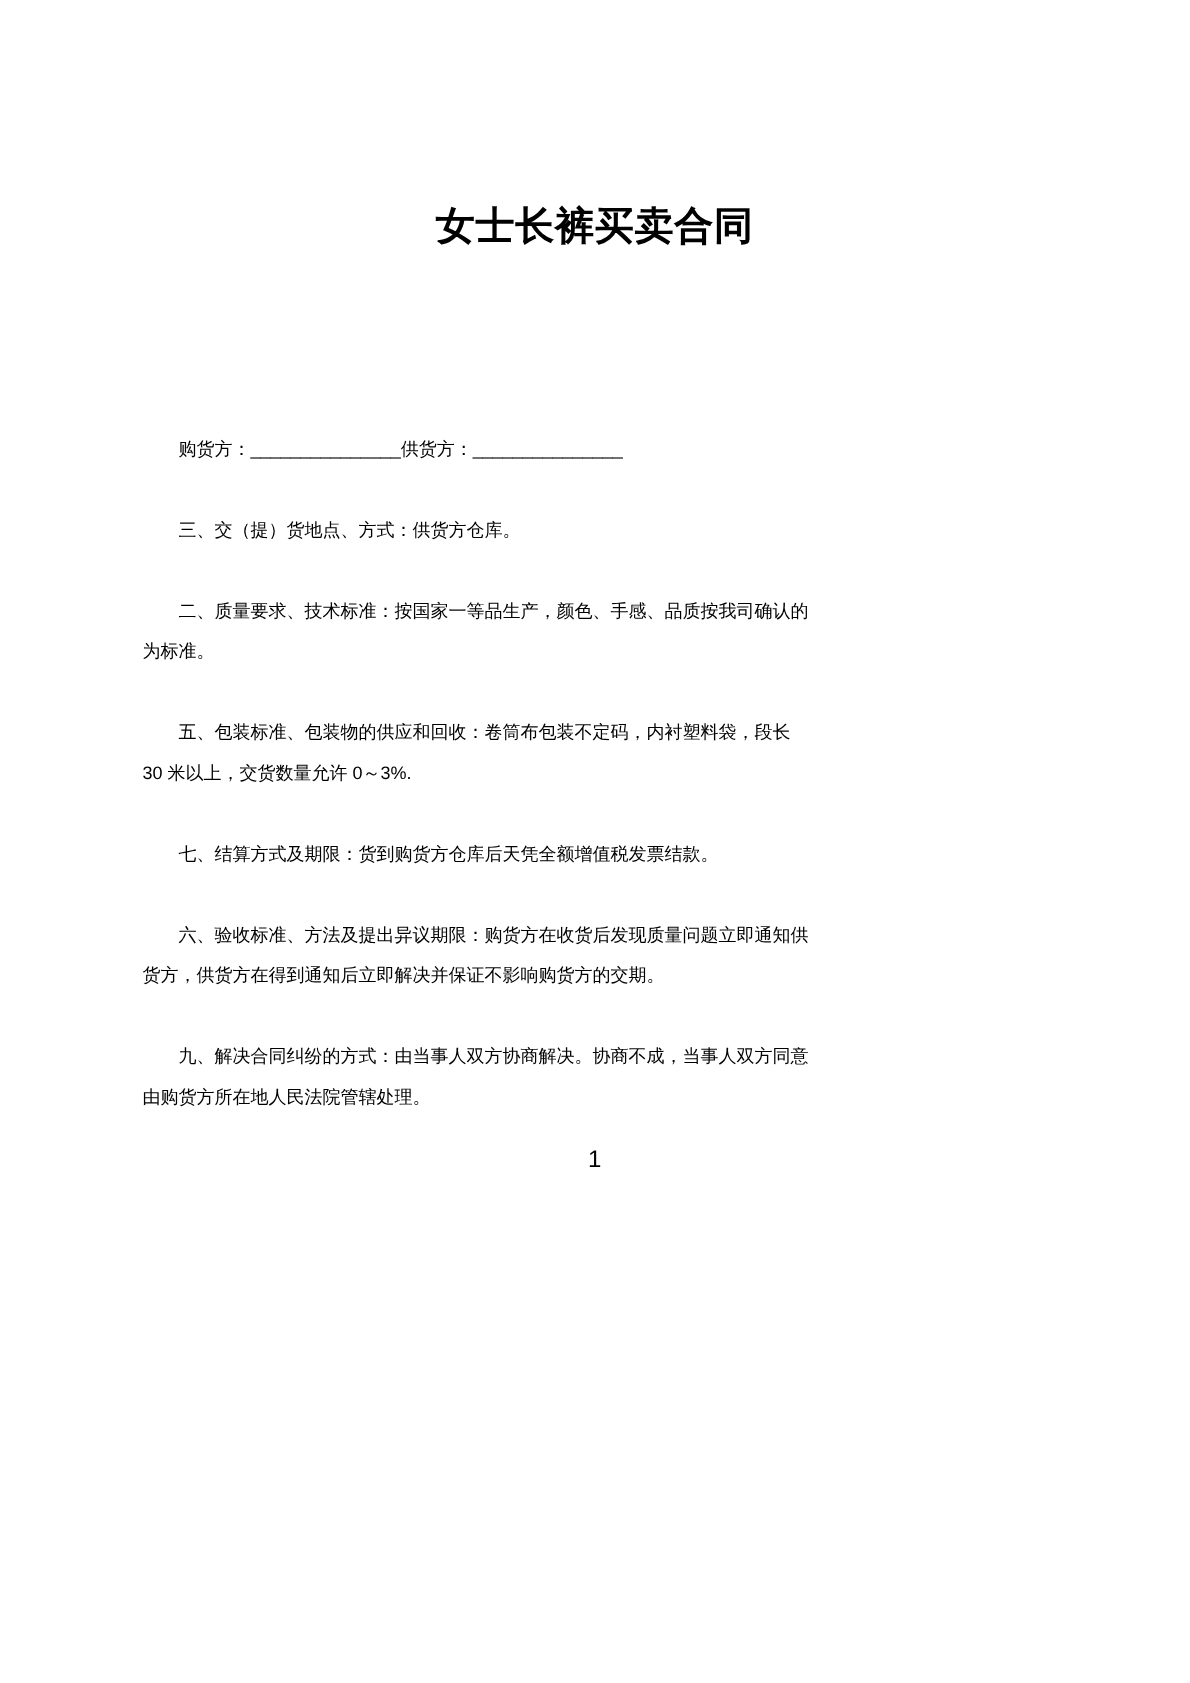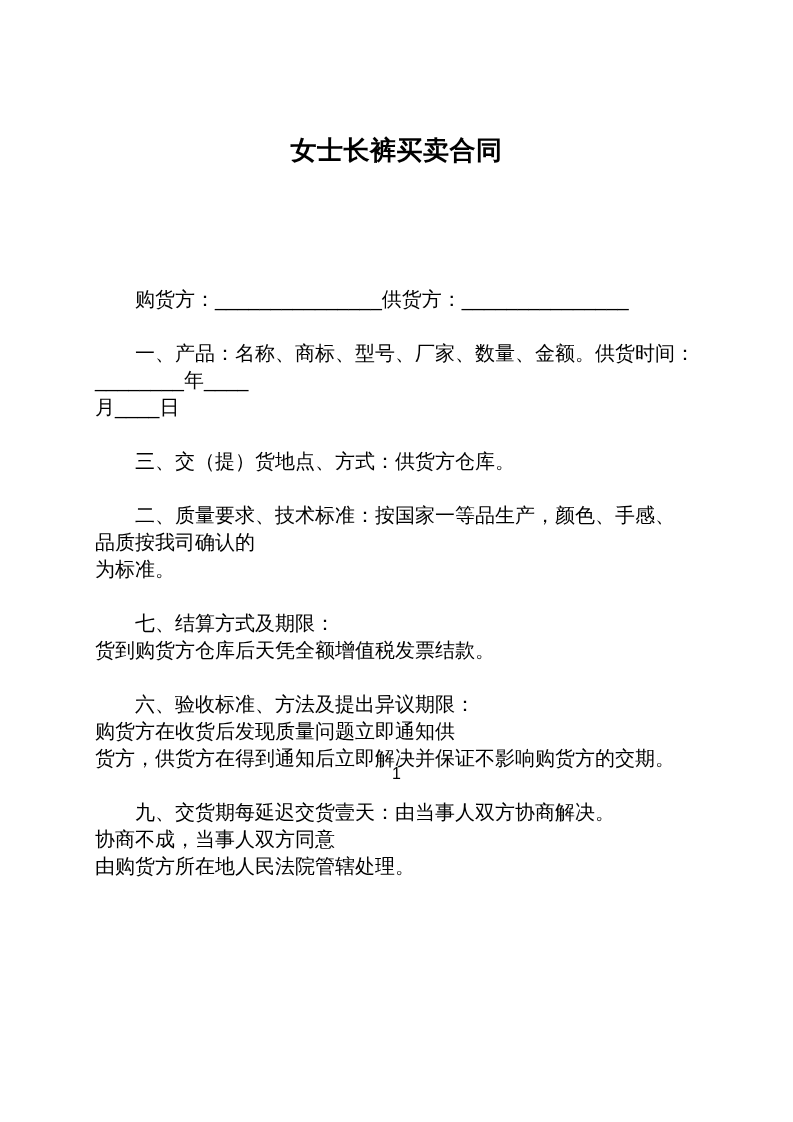--- a/index.html
+++ b/index.html
@@ -25,21 +25,21 @@
   .doc-title {
     font-size: 26px;
     line-height: 34px;
     font-weight: 700;
     text-align: center;
     letter-spacing: 0.5px;
     margin: 0 7px 0 0; 
   }
   .content {
     margin-top: 119px;
-    font-size: 20px;
+    font-size: 12px;
     line-height: 27px;
   }
   .clause {
     margin: 0 0 27px 0;
     text-indent: 2em;
     white-space: pre-wrap;
     word-break: keep-all;
     overflow-wrap: normal;
   }
   .page-number {
@@ -56,36 +56,36 @@
 <body>
 
 <div class="page">
 
   <div class="doc-title">女士长裤买卖合同</div>
 
   <div class="content">
 
     <p class="clause">购货方：_______________供货方：_______________</p>
 
-    <p class="clause">一、产品：名称、商标、型号、厂家、数量、金额。供货时间：________年____
-月____日</p>
 
     <p class="clause">三、交（提）货地点、方式：供货方仓库。</p>
 
     <p class="clause">二、质量要求、技术标准：按国家一等品生产，颜色、手感、品质按我司确认的
 为标准。</p>
 
 
+    <p class="clause">五、包装标准、包装物的供应和回收：卷筒布包装不定码，内衬塑料袋，段长
+30 米以上，交货数量允许 0～3%.</p>
 
     <p class="clause">七、结算方式及期限：货到购货方仓库后天凭全额增值税发票结款。</p>
 
     <p class="clause">六、验收标准、方法及提出异议期限：购货方在收货后发现质量问题立即通知供
 货方，供货方在得到通知后立即解决并保证不影响购货方的交期。</p>
 
 
-    <p class="clause">九、交货期每延迟交货壹天：由当事人双方协商解决。协商不成，当事人双方同意
+    <p class="clause">九、解决合同纠纷的方式：由当事人双方协商解决。协商不成，当事人双方同意
 由购货方所在地人民法院管辖处理。</p>
 
   </div>
 
   <div class="page-number">1</div>
 
 </div>
 
 </body></html>

